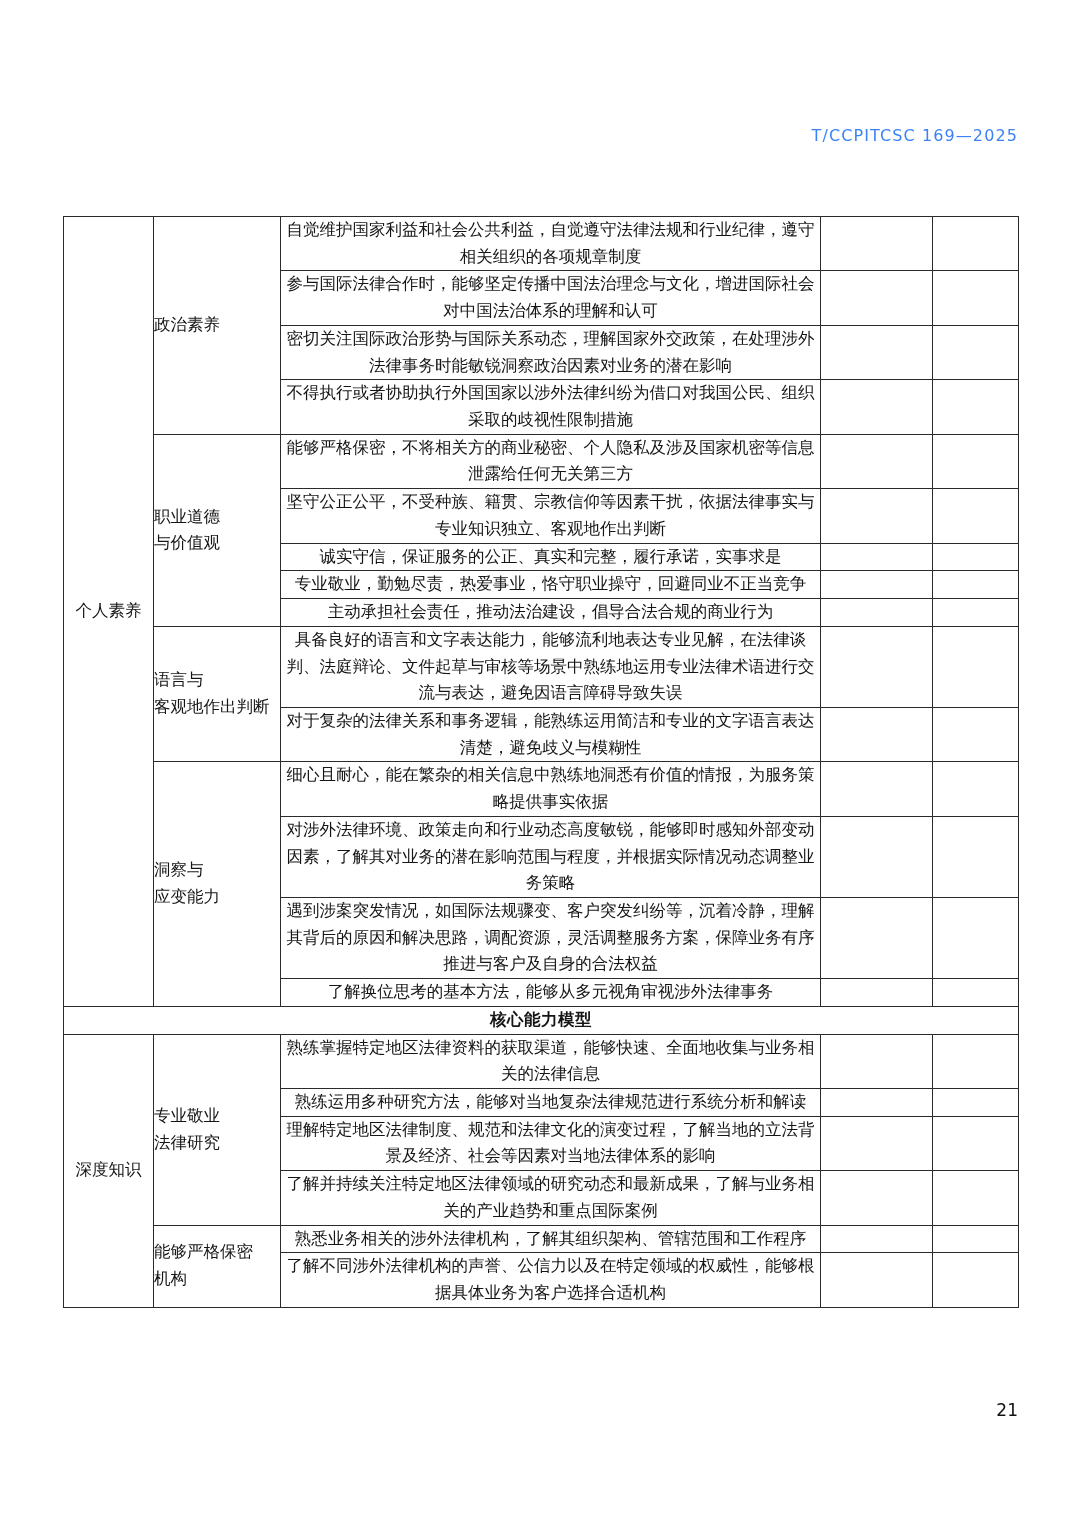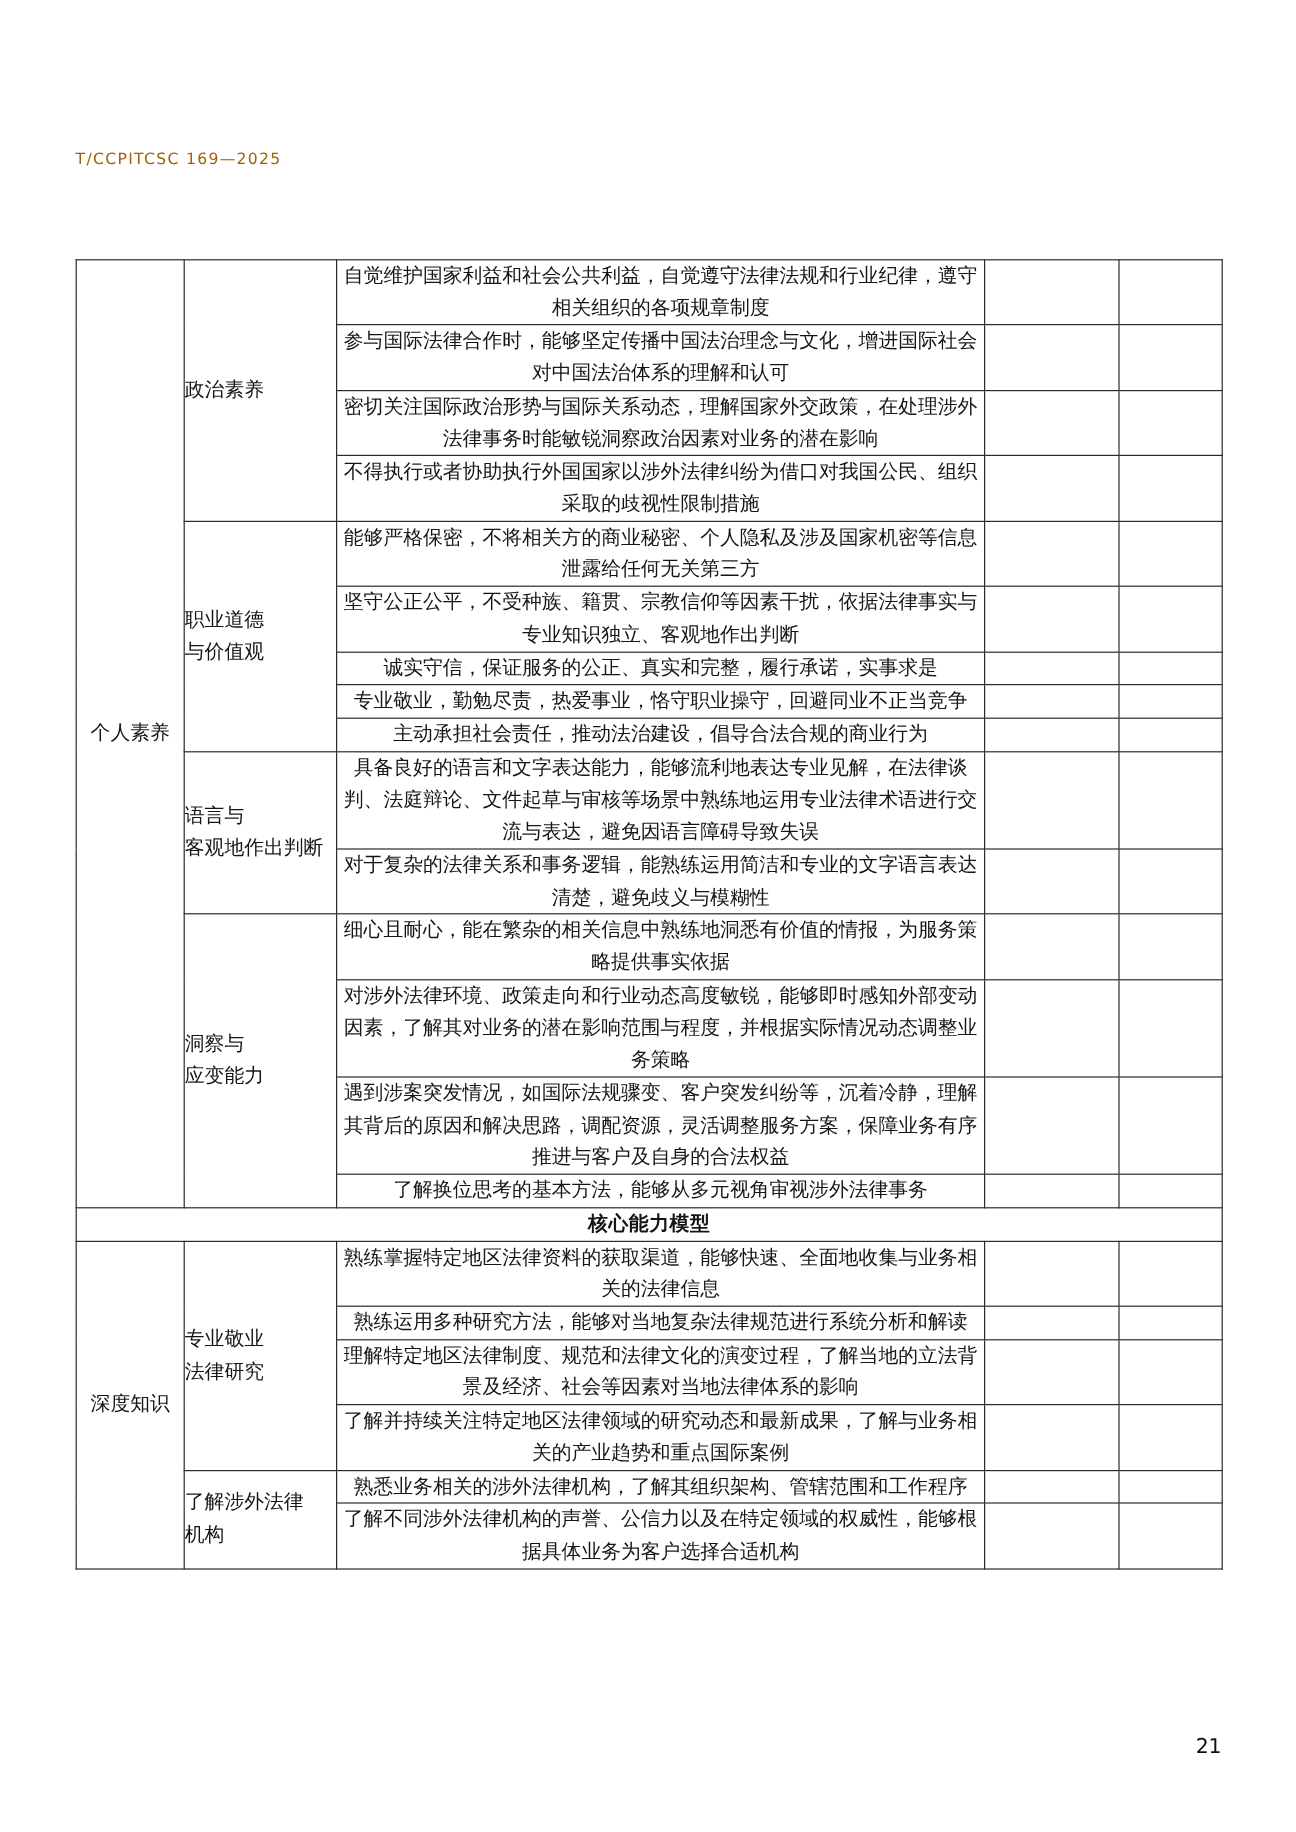--- a/index.html
+++ b/index.html
@@ -23,24 +23,25 @@
     height: 1527px;
     box-sizing: border-box;
   }
 
   
   .doc-header {
     position: absolute;
     left: 63px;
     top: 126px;
     width: 955px;
+    text-align: right;
     font-family: "DejaVu Sans", "Liberation Sans", sans-serif;
-    font-size: 13px;
+    font-size: 16px;
     letter-spacing: 1.1px;
-    color: #a16207;
+    color: #3b82f6;
     white-space: nowrap;
   }
 
   
   .tbl-wrap {
     position: absolute;
     left: 63px;
     top: 216px;
     width: 955px;
   }
@@ -97,21 +98,20 @@
   
   .page-no {
     position: absolute;
     left: 63px;
     top: 1400px;
     width: 955px;
     text-align: right;
     font-family: "DejaVu Sans", "Liberation Sans", sans-serif;
     font-size: 17px;
     color: #111;
-    margin-top: 46px;
   }
 </style>
 </head>
 <body>
 
 <div class="page">
 
   <div class="doc-header">T/CCPITCSC 169—2025</div>
 
   <div class="tbl-wrap">
@@ -238,21 +238,21 @@
             <td class="blank"></td>
             <td class="blank"></td>
           </tr>
           <tr>
             <td class="desc">了解并持续关注特定地区法律领域的研究动态和最新成果，了解与业务相关的产业趋势和重点国际案例</td>
             <td class="blank"></td>
             <td class="blank"></td>
           </tr>
           <tr>
             <td class="sub" rowspan="2">
-              <span class="l">了解涉外法律</span>
+              <span class="l">能够严格保密</span>
               <span class="l">机构</span>
             </td>
             <td class="desc">熟悉业务相关的涉外法律机构，了解其组织架构、管辖范围和工作程序</td>
             <td class="blank"></td>
             <td class="blank"></td>
           </tr>
           <tr>
             <td class="desc">了解不同涉外法律机构的声誉、公信力以及在特定领域的权威性，能够根据具体业务为客户选择合适机构</td>
             <td class="blank"></td>
             <td class="blank"></td>

